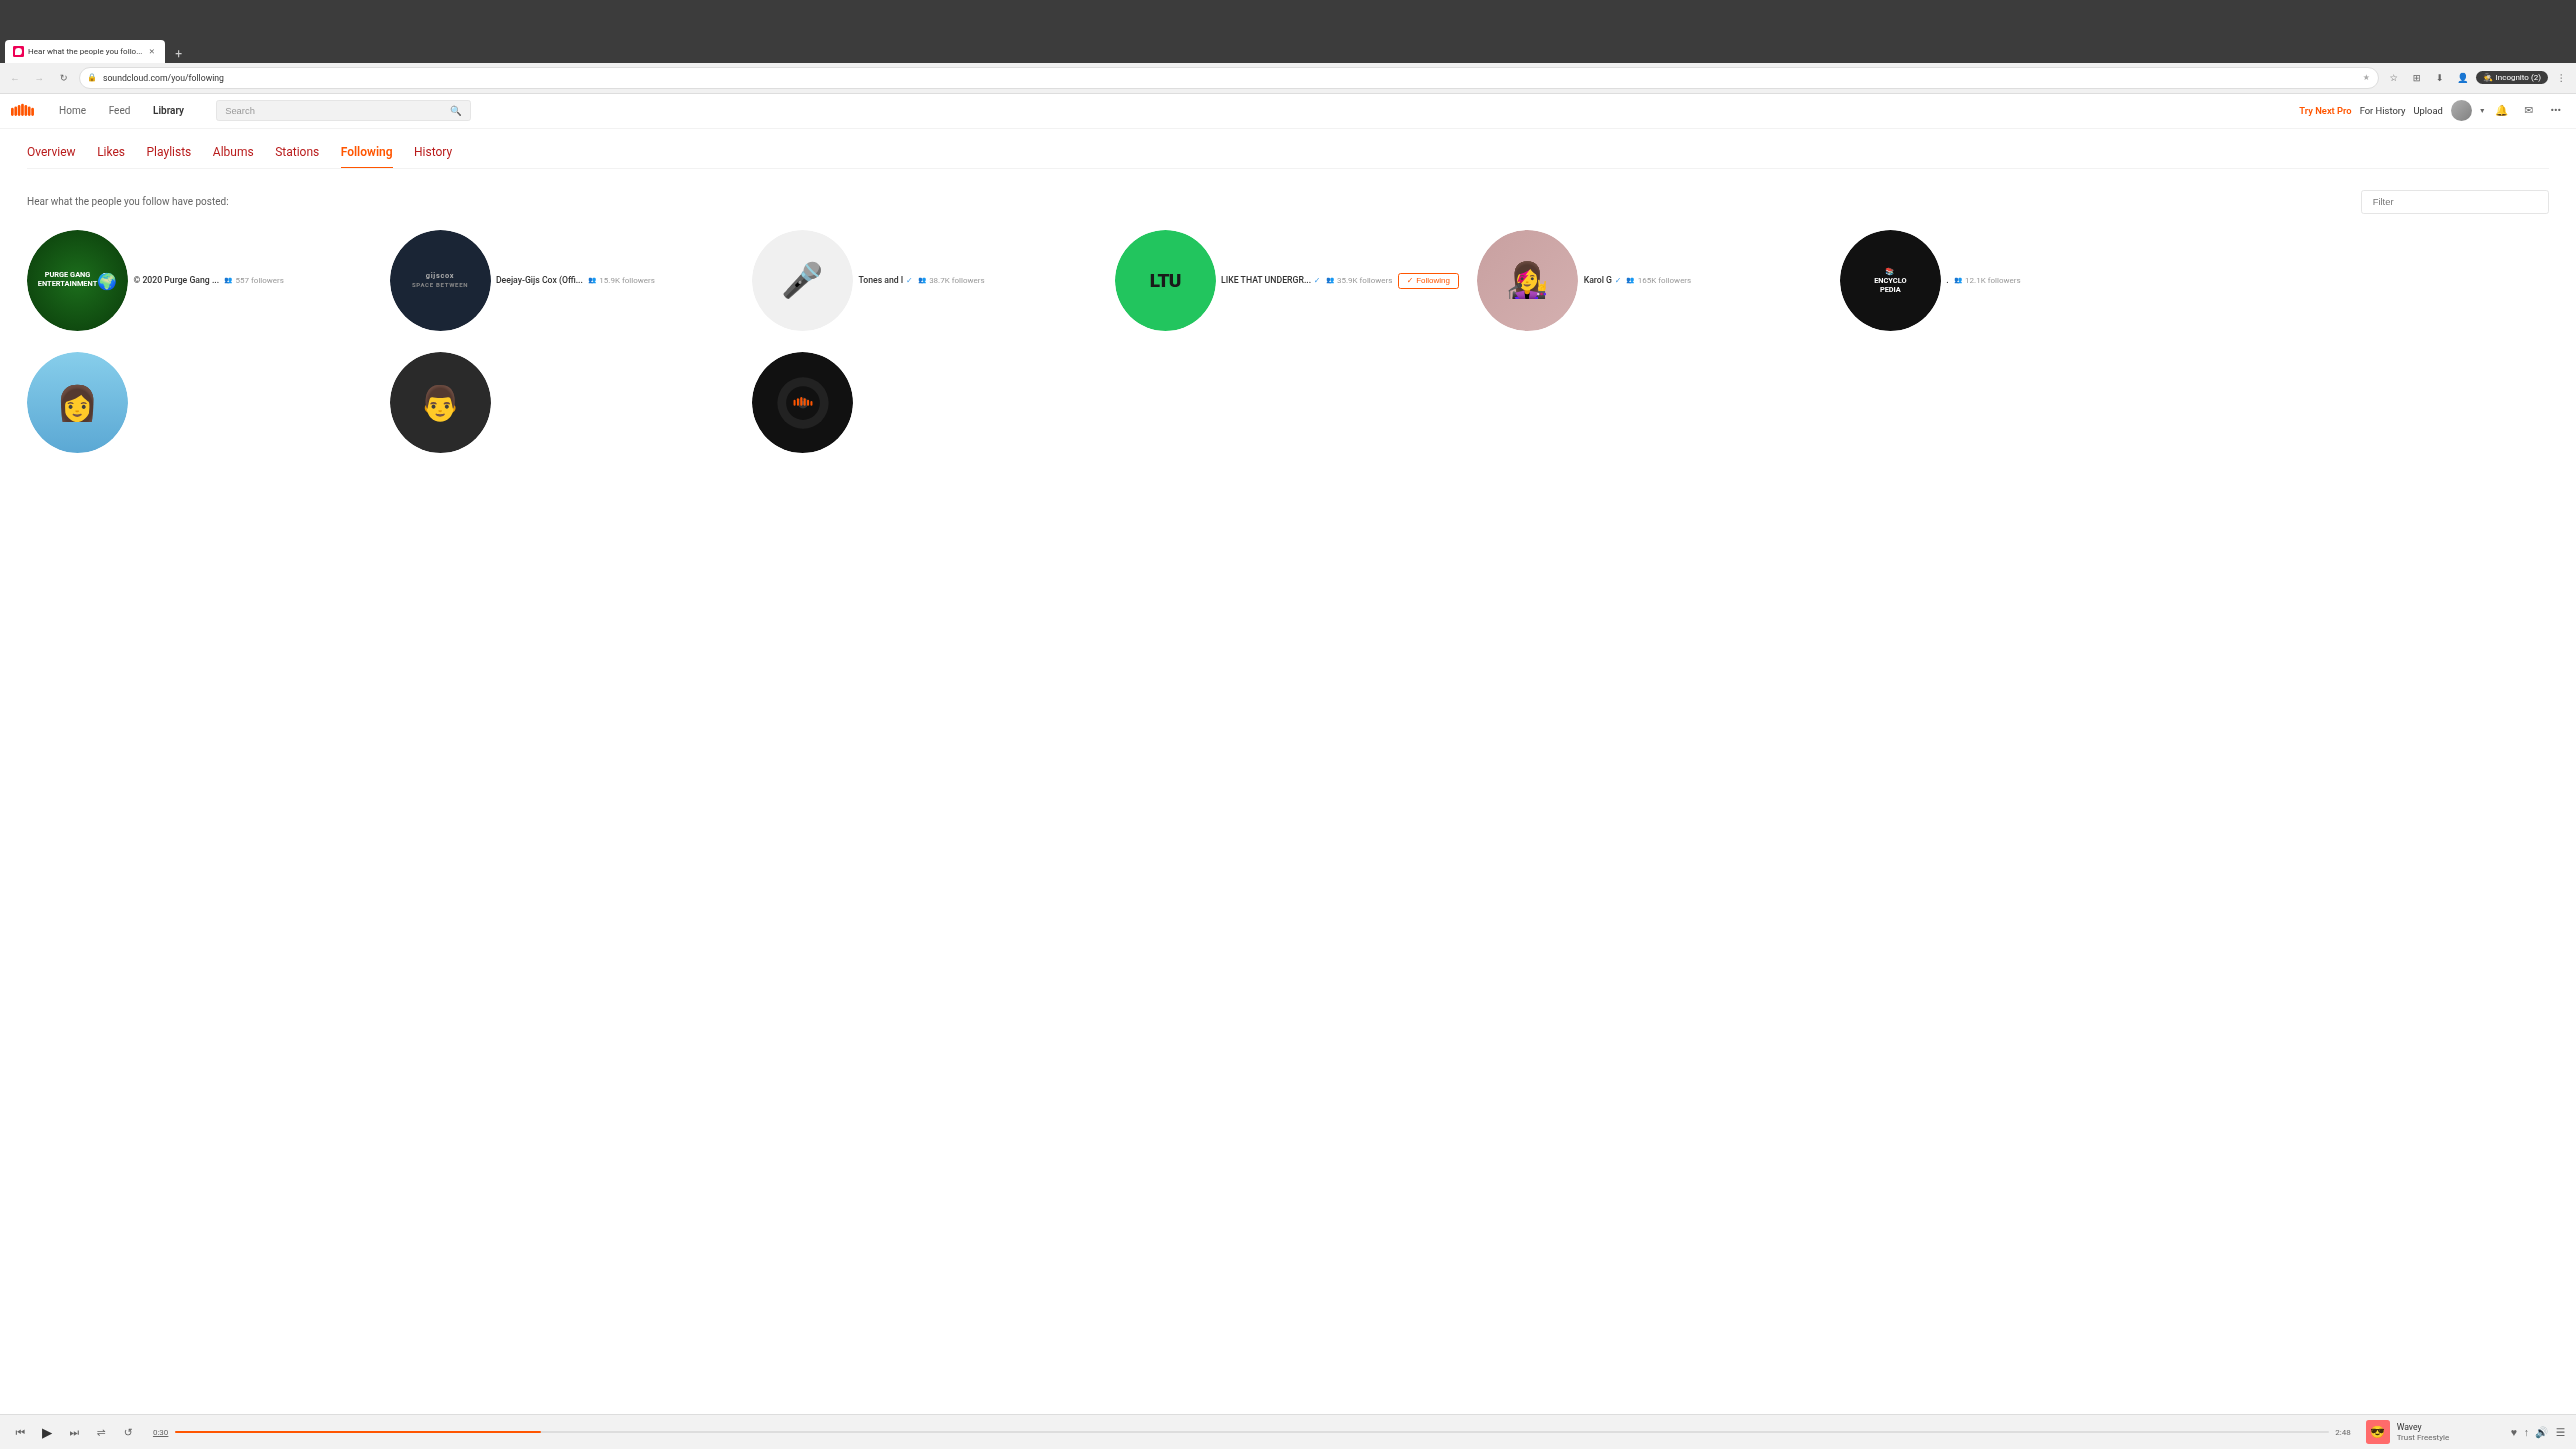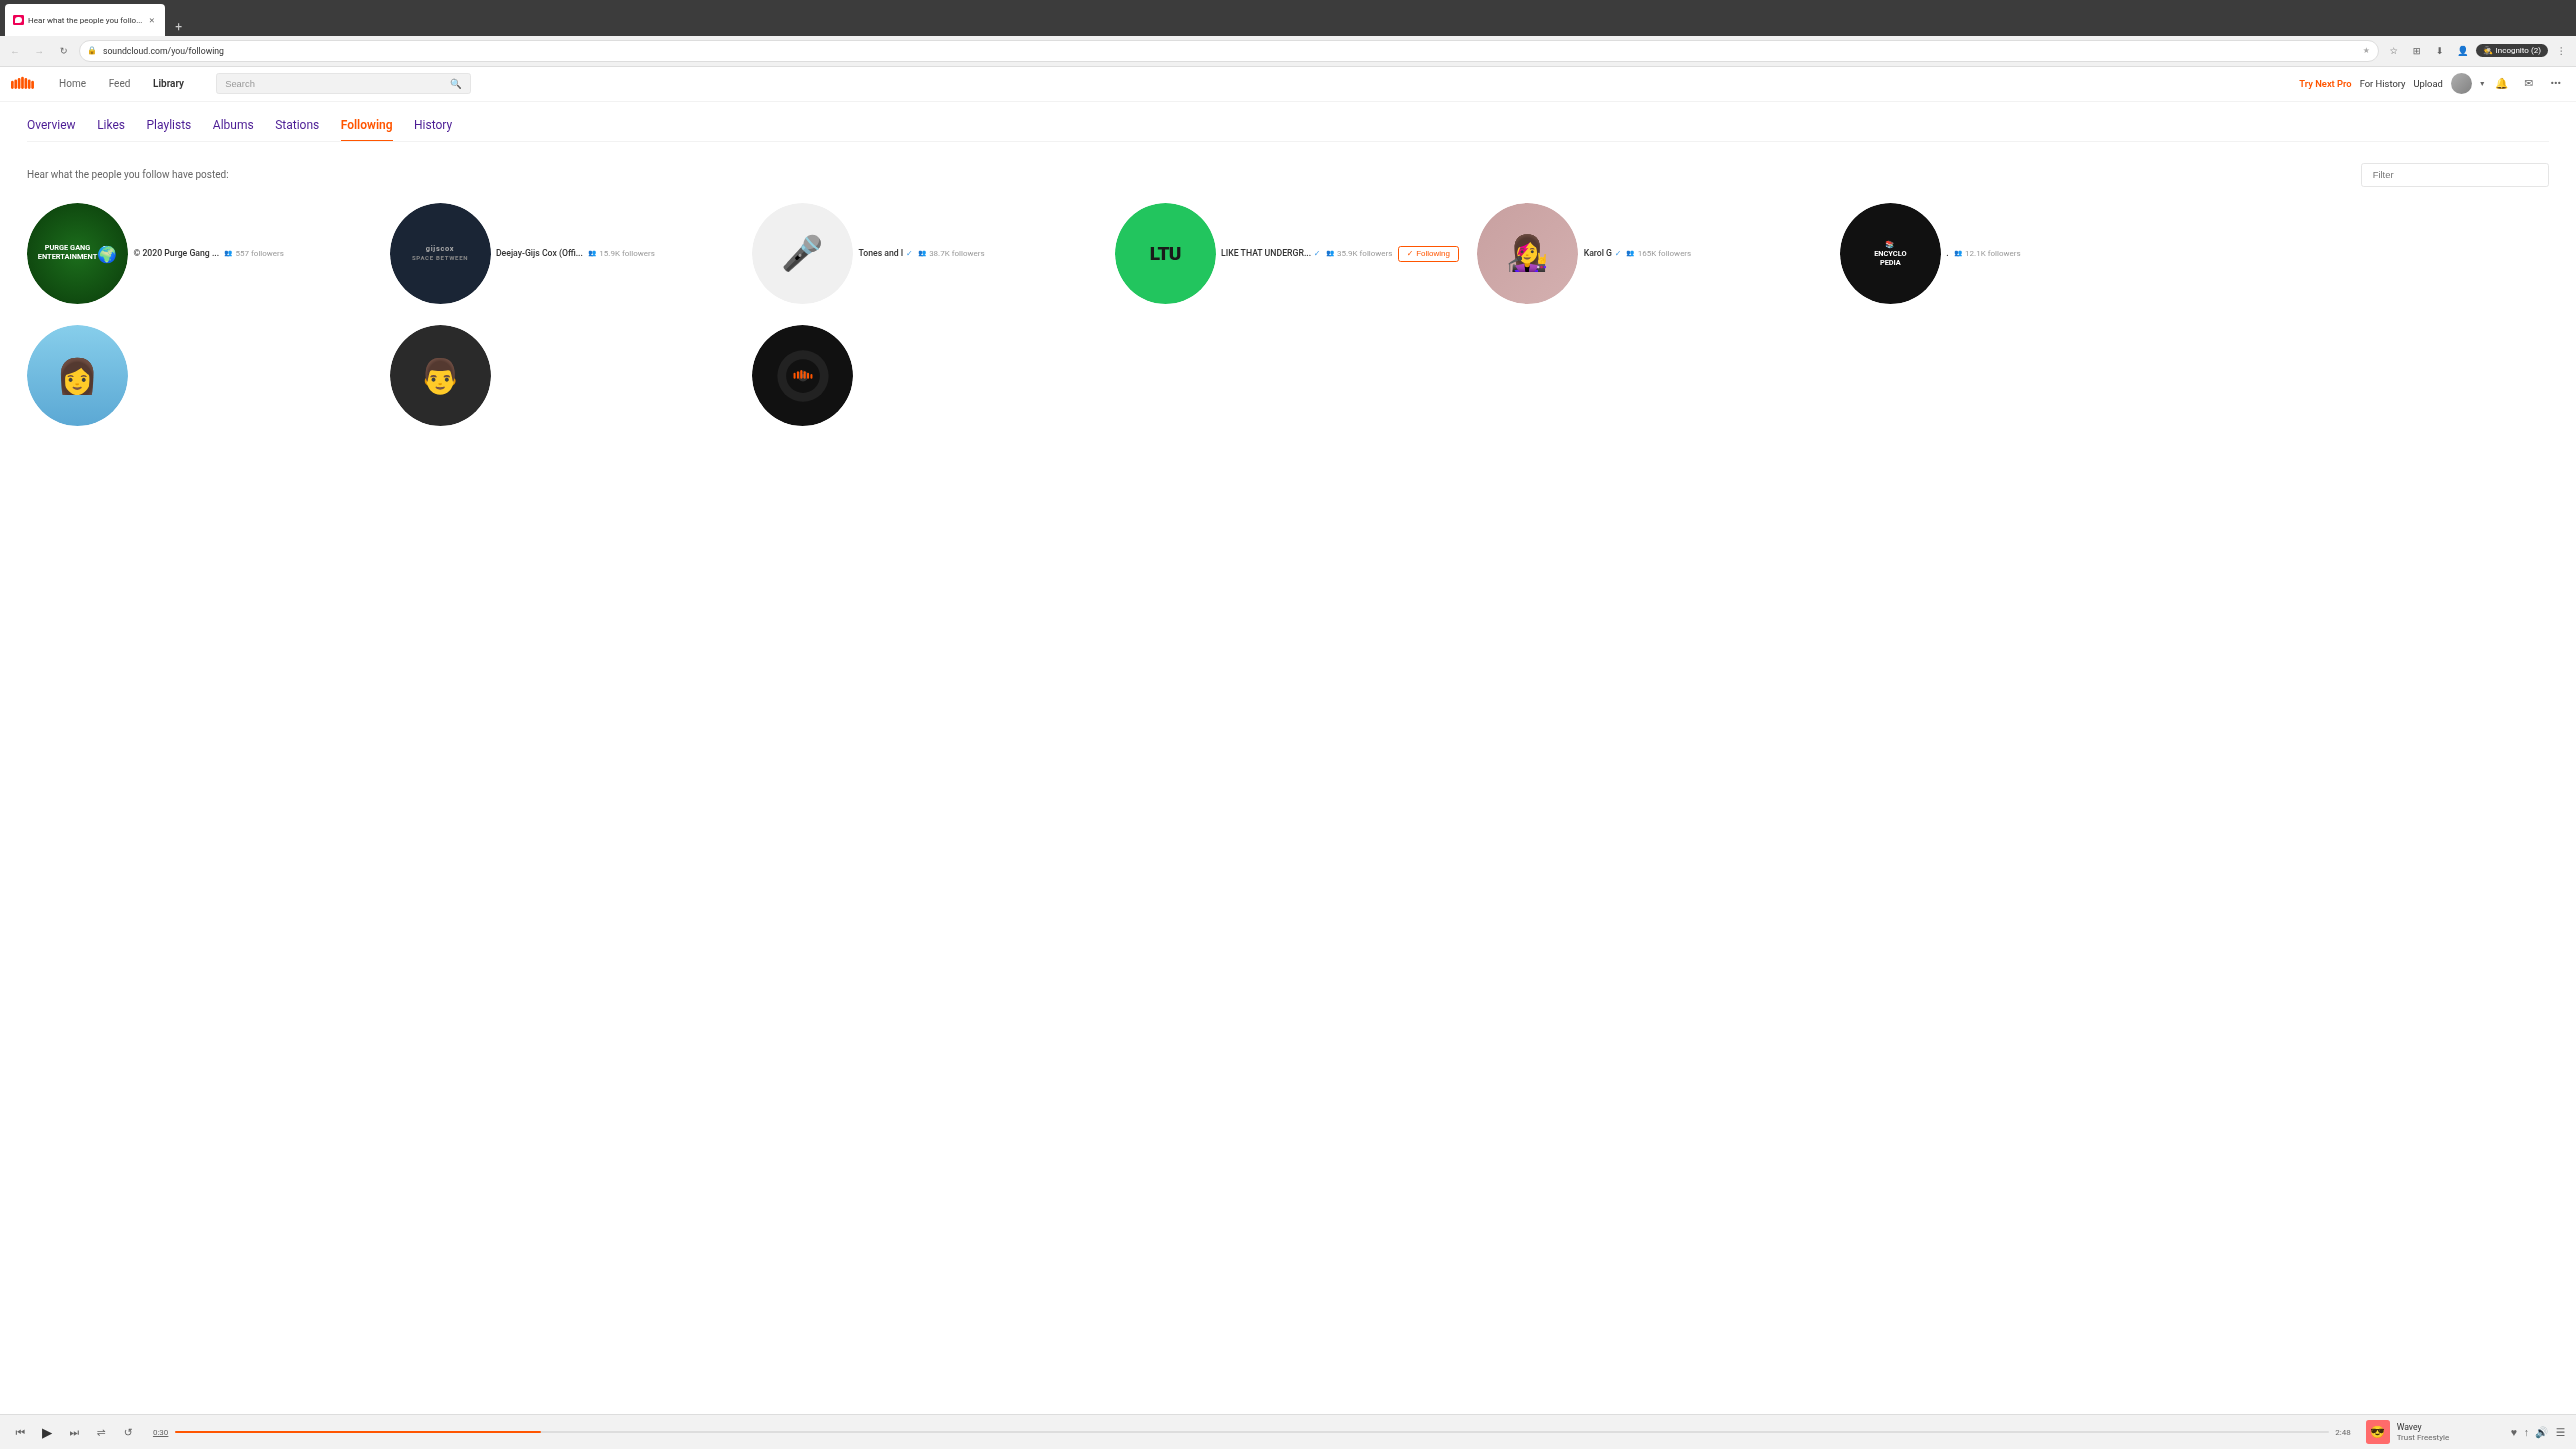--- a/index.html
+++ b/index.html
@@ -1,21 +1,21 @@
 <!DOCTYPE html>
 <html style="font-size:10.7px"><head>
   <meta charset="utf-8">
   <style>
     * { margin: 0; padding: 0; box-sizing: border-box; }
     body { font-family: -apple-system, BlinkMacSystemFont, 'Segoe UI', Roboto, sans-serif; background: #fff; font-size: 9.4px; color: #333; overflow-x: hidden; }
 
     
     .browser-chrome { background: #3c3c3c; padding: 4px 5.4px 0; }
     .tab-bar { display: flex; align-items: flex-end; gap: 1.3px; margin-bottom: 0; }
-    .tab { display: flex; align-items: center; gap: 4px; background: #fff; border-radius: 4px 4px 0 0; padding: 4px 8px; min-width: 134px; max-width: 161px; height: 32px; }
+    .tab { display: flex; align-items: center; gap: 4px; background: #fff; border-radius: 4px 4px 0 0; padding: 4px 8px; min-width: 134px; max-width: 161px; height: 23px; margin-top: 36px; }
     .tab-favicon { width: 10.7px; height: 10.7px; background: #e05; border-radius: 1.3px; display: flex; align-items: center; justify-content: center; }
     .tab-favicon-inner { width: 6.7px; height: 6.7px; background: #fff; border-radius: 50% 50% 50% 0; }
     .tab-title { font-size: 8px; color: #333; flex: 1; overflow: hidden; text-overflow: ellipsis; white-space: nowrap; }
     .tab-close { width: 10.7px; height: 10.7px; border-radius: 50%; display: flex; align-items: center; justify-content: center; cursor: pointer; font-size: 7.4px; color: #666; }
     .tab-new { width: 19px; height: 19px; display: flex; align-items: center; justify-content: center; color: #ccc; font-size: 12px; cursor: pointer; margin-left: 2.7px; }
 
     .browser-toolbar { background: #f1f1f1; display: flex; align-items: center; padding: 4px 5.4px; gap: 5.4px; border-bottom: 0.7px solid #ddd; }
     .nav-btn { width: 19px; height: 19px; border-radius: 50%; display: flex; align-items: center; justify-content: center; cursor: pointer; color: #666; font-size: 9.4px; }
     .nav-btn.disabled { color: #bbb; cursor: default; }
     .address-bar { flex: 1; display: flex; align-items: center; background: #fff; border: 0.7px solid #ddd; border-radius: 13.4px; padding: 2.7px 8px; gap: 5.4px; height: 21.5px; }
@@ -40,21 +40,21 @@
     .for-artists { color: #333; font-size: 9.4px; cursor: pointer; }
     .upload-btn { color: #333; font-size: 9.4px; cursor: pointer; }
     .avatar { width: 21.5px; height: 21.5px; border-radius: 50%; background: #ccc; cursor: pointer; }
     .header-icon { width: 19px; height: 19px; display: flex; align-items: center; justify-content: center; cursor: pointer; color: #666; font-size: 10.7px; }
 
     
     .page-content { padding: 16px 27px; }
 
     
     .library-tabs { display: flex; align-items: center; gap: 21.5px; margin-bottom: 21.5px; border-bottom: 0.7px solid #f2f2f2; padding-bottom: 0; }
-    .lib-tab { font-size: 12px; color: #4c1d95; cursor: pointer; padding-bottom: 8px; font-weight: 400; border-bottom: 1.3px solid transparent; }
+    .lib-tab { font-size: 12px; color: #b91c1c; cursor: pointer; padding-bottom: 8px; font-weight: 400; border-bottom: 1.3px solid transparent; }
     .lib-tab.active { color: #f50; border-bottom: 1.3px solid #f50; font-weight: 600; }
 
     
     .section-header { display: flex; align-items: center; justify-content: space-between; margin-bottom: 16px; }
     .section-subtitle { font-size: 10px; color: #666; }
     .filter-input { border: 0.7px solid #e5e5e5; border-radius: 2.7px; padding: 5.4px 10.7px; font-size: 9.4px; color: #999; width: 188px; outline: none; }
 
     
     .artists-grid { display: grid; grid-template-columns: repeat(7, 1fr); gap: 16px; margin-bottom: 21.5px; }
     .artist-card { display: flex; flex-direction: row; align-items: center; gap: 5.4px; cursor: pointer; }

